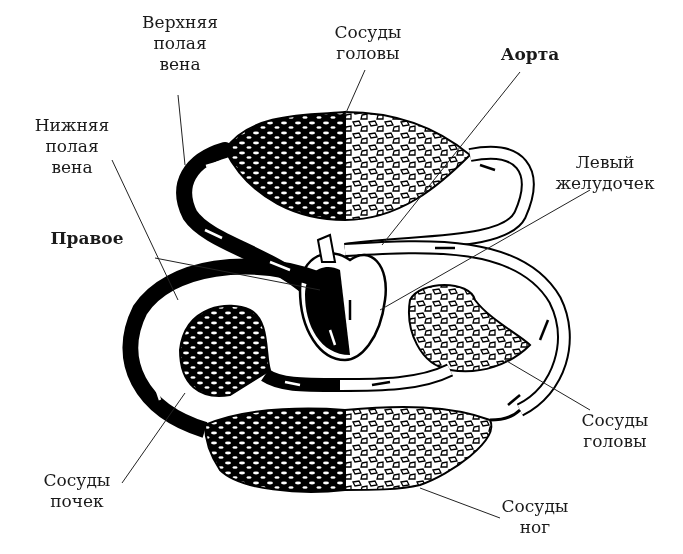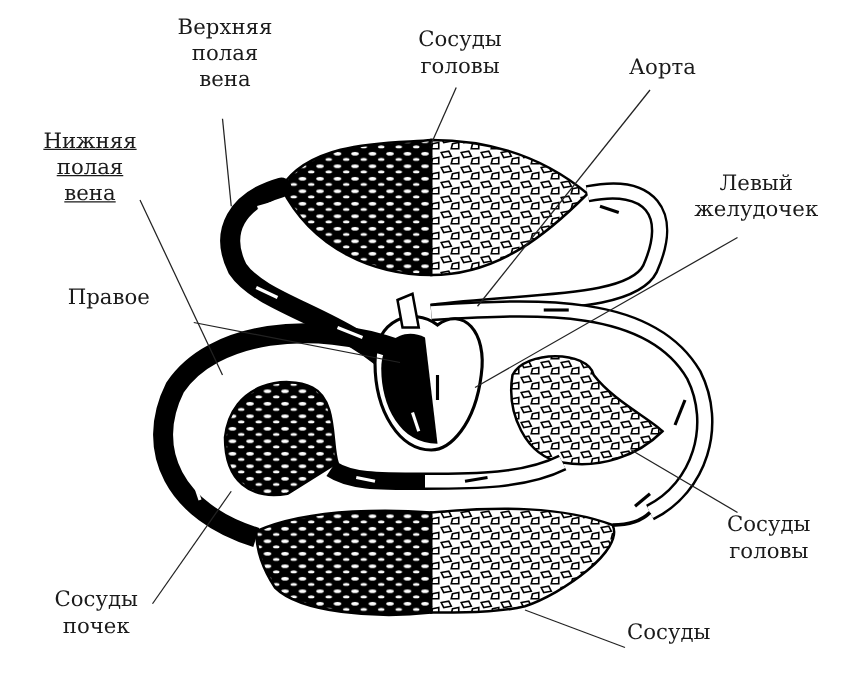--- a/index.html
+++ b/index.html
@@ -99,39 +99,40 @@
 
   <div class="lbl" style="left:130px; top:12px; width:100px;">
     <span>Верхняя</span>
     <span>полая</span>
     <span>вена</span>
   </div>
   <div class="lbl" style="left:318px; top:22px; width:100px;">
     <span>Сосуды</span>
     <span>головы</span>
   </div>
-  <div class="lbl" style="left:490px; top:44px; width:80px;">
+  <div class="lbl" style="left:490px; top:44px; width:80px;font-weight:bold;">
     <span>Аорта</span>
   </div>
-  <div class="lbl" style="left:22px; top:103px; width:100px;text-decoration:underline;">
+  <div class="lbl" style="left:22px; top:115px; width:100px;">
     <span>Нижняя</span>
     <span>полая</span>
     <span>вена</span>
   </div>
-  <div class="lbl" style="left:540px; top:137px; width:130px;">
+  <div class="lbl" style="left:540px; top:152px; width:130px;">
     <span>Левый</span>
     <span>желудочек</span>
   </div>
-  <div class="lbl" style="left:22px; top:228px; width:130px;">
+  <div class="lbl" style="left:22px; top:228px; width:130px;font-weight:bold;">
     <span>Правое</span>
   </div>
   <div class="lbl" style="left:560px; top:410px; width:110px;">
     <span>Сосуды</span>
     <span>головы</span>
   </div>
   <div class="lbl" style="left:22px; top:470px; width:110px;">
     <span>Сосуды</span>
     <span>почек</span>
   </div>
   <div class="lbl" style="left:480px; top:496px; width:110px;">
     <span>Сосуды</span>
+    <span>ног</span>
   </div>
 </div>
 
 </body></html>

